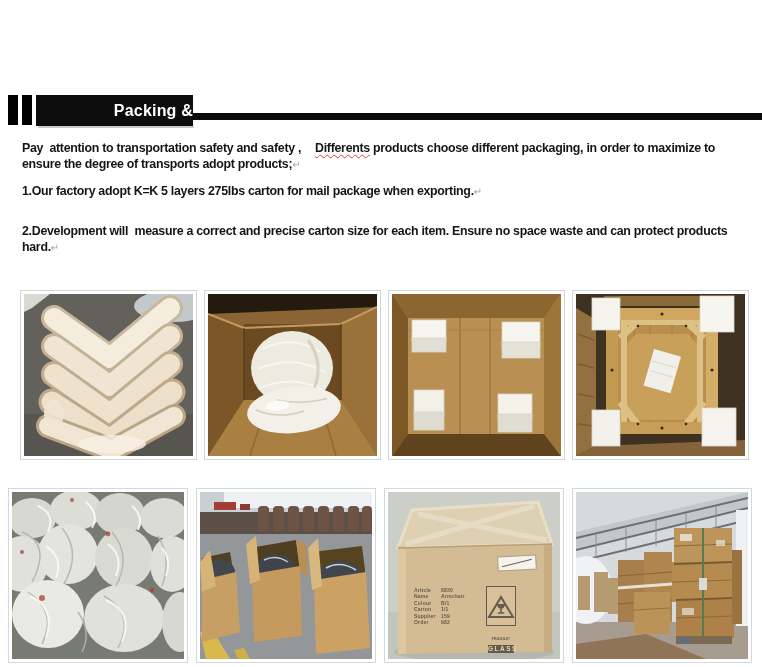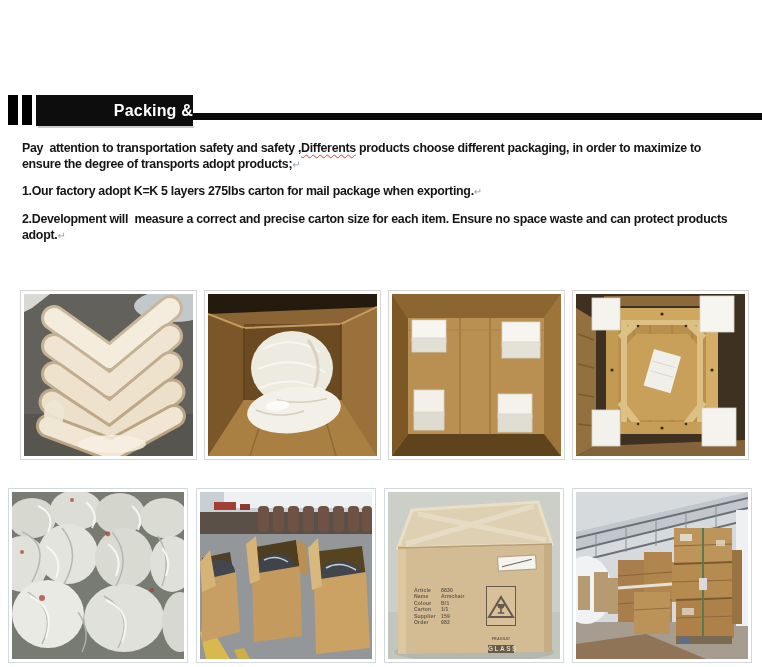--- a/index.html
+++ b/index.html
@@ -14,23 +14,23 @@
   .hdr-box{position:absolute;left:36px;top:95px;width:157px;height:31px;background:#0d0d0d;
            color:#fff;font-weight:700;font-size:16px;line-height:31px;padding-left:10px;
            box-sizing:border-box;letter-spacing:.2px;text-align:right;}
   .hdr-shadow{position:absolute;left:38px;top:126px;width:156px;height:2px;background:#bfbfbf;opacity:.8;}
 
   
   .copy{position:absolute;left:22px;top:140px;width:728px;color:#151515;}
   .copy p{margin:0;font-weight:700;font-size:12.4px;line-height:16px;letter-spacing:-0.3px;
           white-space:pre-wrap;}
   .copy p.intro{margin-bottom:10px;}
-  .copy p.pt1{margin-bottom:11px;}
+  .copy p.pt1{margin-bottom:23px;}
   .copy p.pt2{margin-bottom:7px;}
-  .misspell{text-decoration:underline wavy #e03c31;text-decoration-thickness:1px;text-underline-offset:2px;}
+  .misspell{text-decoration:underline wavy #e03c31;text-decoration-thickness:1px;text-underline-offset:2px;margin-left:14px;}
   .retmark{color:#92a3b4;font-size:10px;font-weight:400;}
 
   
   .row{position:absolute;display:flex;}
   .row-top{left:20px;top:290px;gap:7px;}
   .row-bottom{left:8px;top:488px;gap:8px;}
   .pf{border:1px solid #d5d5d5;background:#fff;padding:3px;box-sizing:content-box;}
   .row-bottom .pf{border-color:#cfd9de;}
   .ph{position:relative;overflow:hidden;display:block;}
   .row-top .ph{width:169px;height:162px;}
@@ -56,21 +56,21 @@
 
   <div class="hdr-bar b1"></div>
   <div class="hdr-bar b2"></div>
   <div class="hdr-line"></div>
   <div class="hdr-box">Packing &amp; Delivery</div>
   <div class="hdr-shadow"></div>
 
   <div class="copy">
     <p class="intro"><span>Pay  attention to transportation safety and safety ,</span><span class="misspell">Differents</span><span> products choose different packaging, in order to maximize to</span><br><span>ensure the degree of transports adopt products;</span><span class="retmark">↵</span></p>
     <p class="pt1"><span>1.Our factory adopt K=K 5 layers 275lbs carton for mail package when exporting.</span><span class="retmark">↵</span></p>
-    <p class="pt2"><span>2.Development will  measure a correct and precise carton size for each item. Ensure no space waste and can protect products</span><br><span>adopt.</span><span class="retmark">↵</span></p>
+    <p class="pt2"><span>2.Development will  measure a correct and precise carton size for each item. Ensure no space waste and can protect products</span><br><span>hard.</span><span class="retmark">↵</span></p>
   </div>
 
   <div class="row row-top">
 
     <div class="pf" aria-label="Chair frames wrapped in white foam stacked on grey carpet">
       <span class="ph">
         <svg viewBox="0 0 169 162" preserveAspectRatio="none">
           <rect width="169" height="162" fill="#63615c"></rect>
           <rect y="120" width="169" height="42" fill="#57554f"></rect>
           <ellipse cx="150" cy="12" rx="40" ry="16" fill="#c3c8cb"></ellipse>

